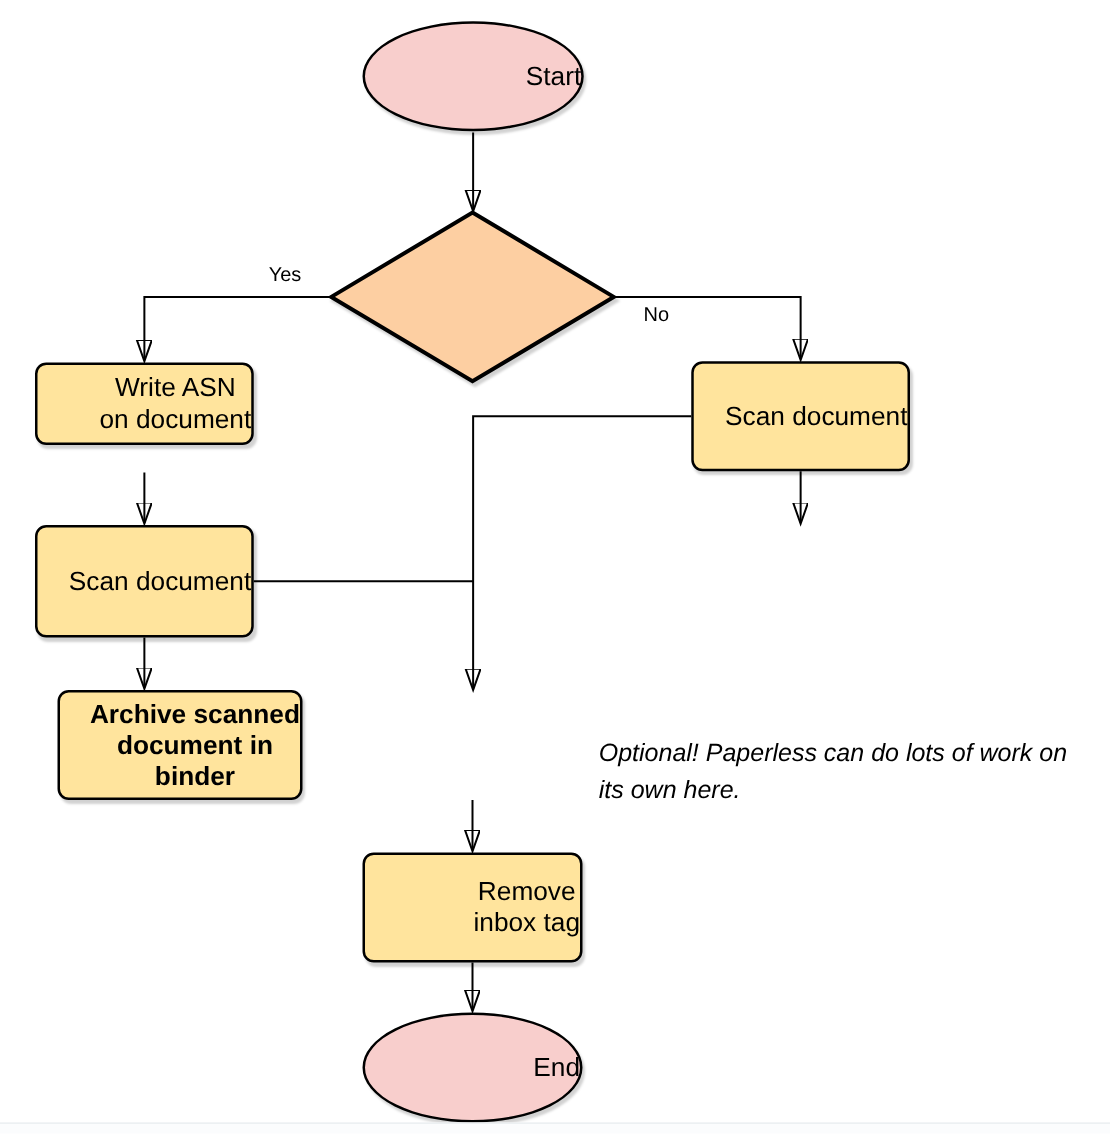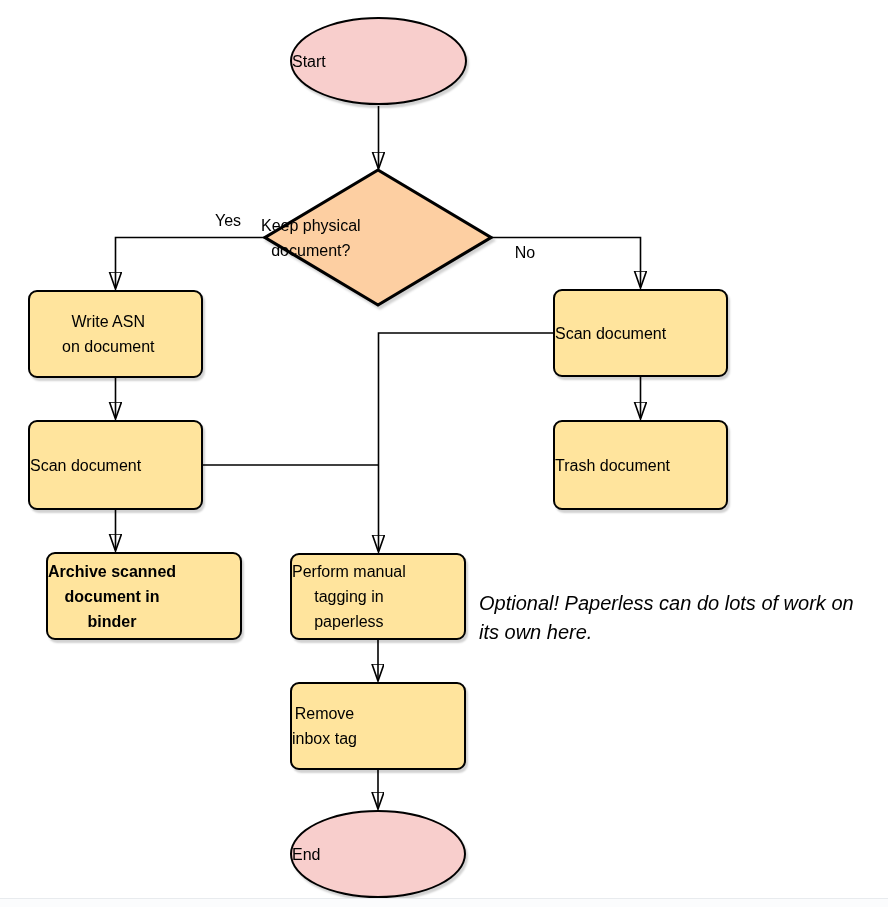--- a/index.html
+++ b/index.html
@@ -21,23 +21,23 @@
   svg.edges path {
     fill: none;
     stroke: #000000;
     stroke-width: 1.6;
   }
   .node {
     position: absolute;
     z-index: 2;
     display: flex;
     align-items: center;
-    justify-content: flex-start;
+    justify-content: flex-end;
     text-align: center;
-    font-size: 16px;
+    font-size: 21px;
     line-height: 25px;
     box-sizing: border-box;
   }
   .label { white-space: pre-line; }
   .process {
     background: #FFE49D;
     border: 2.6px solid #000000;
     border-radius: 9px;
     box-shadow: 2px 3px 2px rgba(0,0,0,0.18);
   }
@@ -56,21 +56,21 @@
   }
   .decision .diamond-svg polygon {
     fill: #FDCFA2;
     stroke: #000000;
     stroke-width: 3.2;
   }
   .decision .label { position: relative; }
 
   #node-start    { left: 290px; top: 17px;  width: 177px; height: 88px; }
   #node-decision { left: 261px; top: 166px; width: 234px; height: 143px; }
-  #node-write-asn { left: 28px;  top: 290px; width: 175px; height: 88px; padding-left: 32px; }
+  #node-write-asn { left: 28px;  top: 290px; width: 175px; height: 66px; padding-left: 32px; }
   #node-scan-left { left: 28px;  top: 420px; width: 175px; height: 90px; }
   #node-archive   { left: 46px;  top: 552px; width: 196px; height: 88px; font-weight: bold; }
   #node-scan-right { left: 553px; top: 289px; width: 175px; height: 88px; }
   #node-trash      { left: 553px; top: 420px; width: 175px; height: 90px; }
   #node-tagging    { left: 290px; top: 553px; width: 176px; height: 87px; }
   #node-remove     { left: 290px; top: 682px; width: 176px; height: 88px; }
   #node-end        { left: 290px; top: 810px; width: 176px; height: 88px; }
 
   .edge-label {
     position: absolute;
@@ -132,22 +132,20 @@
   <div class="edge-label" id="label-no">No</div>
 
   <div class="node terminal" id="node-start">
     <span class="label">Start</span>
   </div>
 
   <div class="node decision" id="node-decision">
     <svg class="diamond-svg" viewBox="0 0 234 143">
       <polygon points="117,4 230,71.5 117,139 4,71.5"></polygon>
     </svg>
-    <span class="label">Keep physical
-document?</span>
   </div>
 
   <div class="node process" id="node-write-asn">
     <span class="label">Write ASN
 on document</span>
   </div>
 
   <div class="node process" id="node-scan-left">
     <span class="label">Scan document</span>
   </div>
@@ -155,29 +153,21 @@
   <div class="node process" id="node-archive">
     <span class="label">Archive scanned
 document in
 binder</span>
   </div>
 
   <div class="node process" id="node-scan-right">
     <span class="label">Scan document</span>
   </div>
 
-  <div class="node process" id="node-trash">
-    <span class="label">Trash document</span>
-  </div>
 
-  <div class="node process" id="node-tagging">
-    <span class="label">Perform manual
-tagging in
-paperless</span>
-  </div>
 
   <div class="node process" id="node-remove">
     <span class="label">Remove
 inbox tag</span>
   </div>
 
   <div class="node terminal" id="node-end">
     <span class="label">End</span>
   </div>
 

